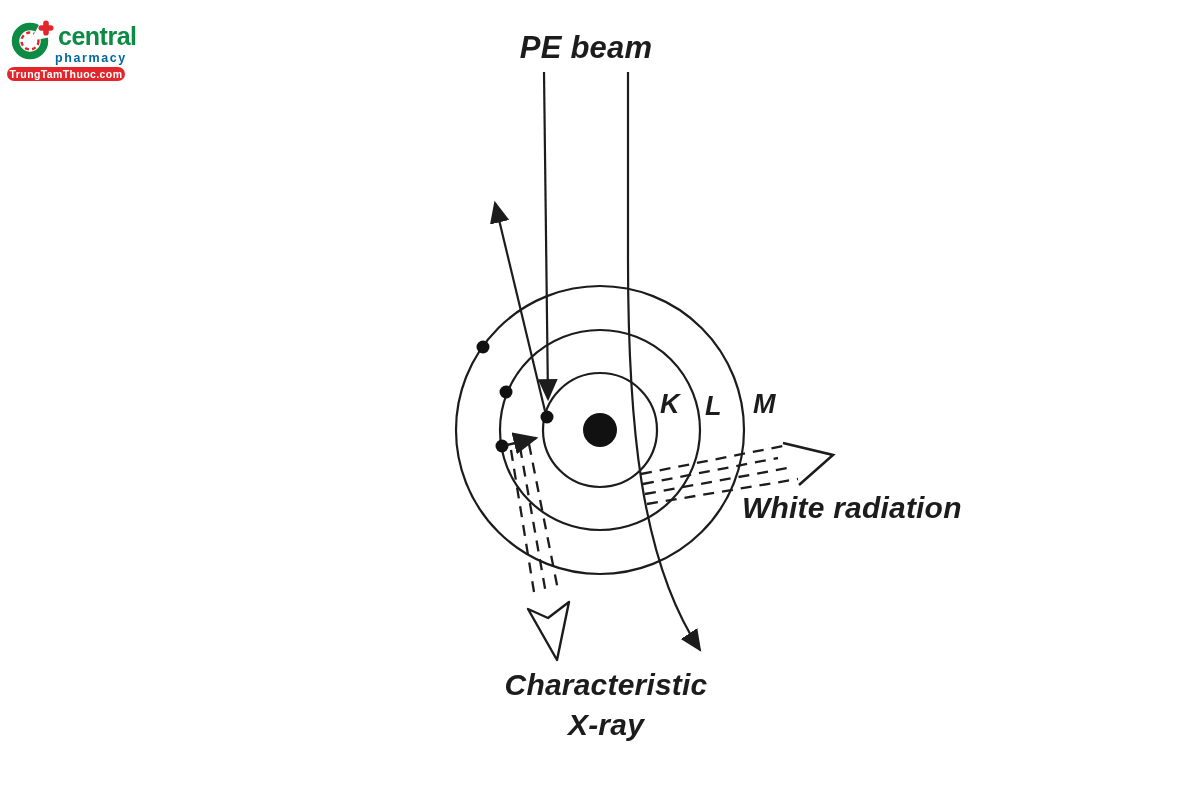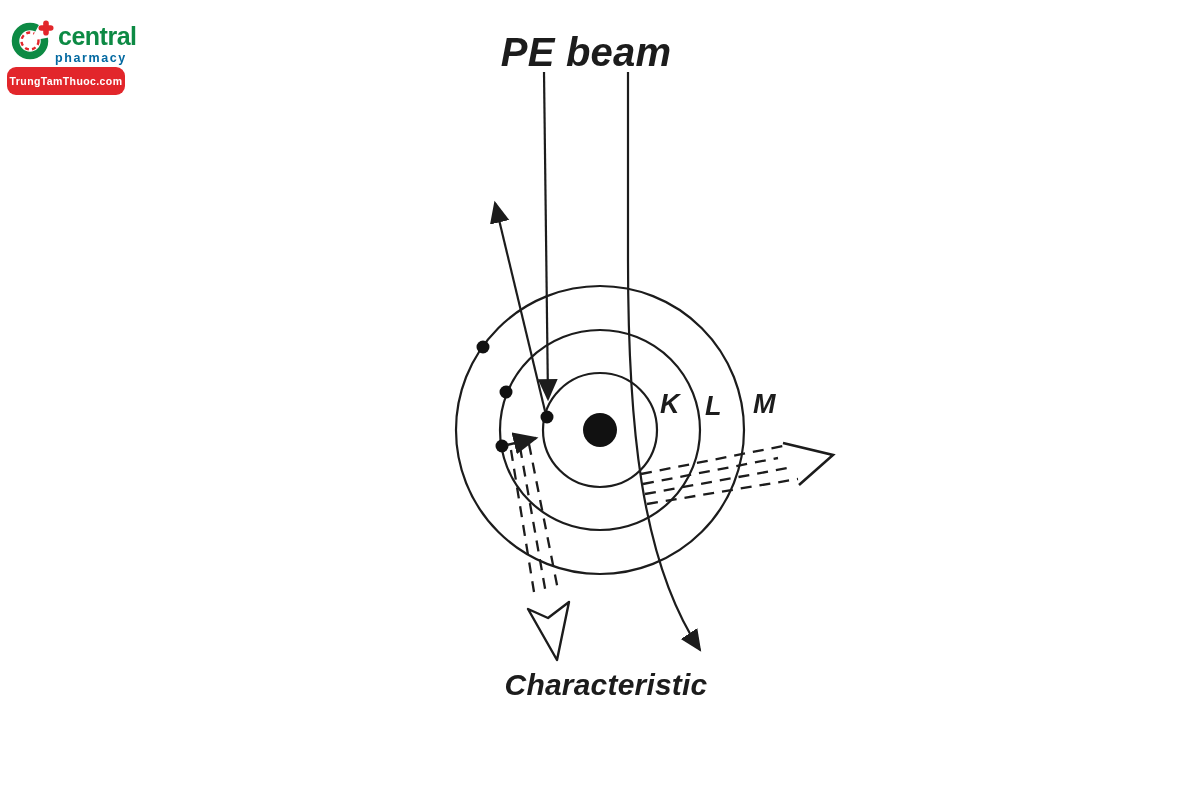--- a/index.html
+++ b/index.html
@@ -12,42 +12,42 @@
   }
   
   .dlabel{
     position:absolute;
     color:#1c1c1c;
     font-style:italic;
     font-weight:600;
     letter-spacing:0.2px;
     white-space:nowrap;
   }
-  #pe-beam-label{left:486px;top:30px;width:200px;text-align:center;font-size:40px;}
+  #pe-beam-label{left:486px;top:30px;width:200px;text-align:center;font-size:31px;}
   #shell-k-label{left:660px;top:389px;font-size:27px;}
   #shell-l-label{left:705px;top:391px;font-size:27px;}
   #shell-m-label{left:753px;top:389px;font-size:27px;}
   #white-radiation-label{left:742px;top:491px;font-size:30px;}
   #characteristic-label{left:456px;top:665px;width:300px;text-align:center;font-size:30px;line-height:40px;}
   
   #art{position:absolute;left:0;top:0;}
   
   #logo{position:absolute;left:8px;top:12px;width:130px;height:75px;}
   #logo-icon{position:absolute;left:2px;top:2px;}
   #brand-text{
     position:absolute;left:44px;top:10px;
     color:#0d8a44;font-size:25px;font-weight:bold;letter-spacing:-0.5px;margin-left:6px;
   }
   #brand-tagline{
     position:absolute;left:47px;top:39px;
     color:#0369a1;font-size:12.5px;font-weight:600;letter-spacing:1.6px;
   }
   #brand-badge{
     position:absolute;left:-1px;top:55px;
-    width:118px;height:28px;border-radius:9px;
+    width:118px;height:14px;border-radius:9px;
     background:#e2262b;color:#ffffff;
     font-size:10.5px;font-weight:bold;letter-spacing:0.4px;
     display:flex;align-items:center;justify-content:center;
   }
 </style>
 </head>
 <body>
 
 <div id="stage">
 
@@ -94,22 +94,24 @@
       <line x1="647" y1="504" x2="798" y2="479"></line>
     </g>
 
     <polyline points="783,443 833,455 799,485" fill="none" stroke="#1c1c1c" stroke-width="2.6" stroke-linejoin="miter"></polyline>
   </svg>
 
   <div class="dlabel" id="pe-beam-label">PE beam</div>
   <div class="dlabel" id="shell-k-label">K</div>
   <div class="dlabel" id="shell-l-label">L</div>
   <div class="dlabel" id="shell-m-label">M</div>
+  <div class="dlabel" id="white-radiation-label">White radiation</div>
   <div class="dlabel" id="characteristic-label">
     <div>Characteristic</div>
+    <div>X-ray</div>
   </div>
 
   <div id="logo">
     <svg id="logo-icon" width="44" height="52" viewBox="0 0 44 52">
 
       <circle cx="20" cy="27" r="8.5" fill="none" stroke="#e2262b" stroke-width="2.4" stroke-dasharray="4 3.2"></circle>
 
       <circle cx="20" cy="27" r="14.5" fill="none" stroke="#0d8a44" stroke-width="7.5"></circle>
 
       <polygon points="20,27 46,22 34,2" fill="#ffffff"></polygon>

